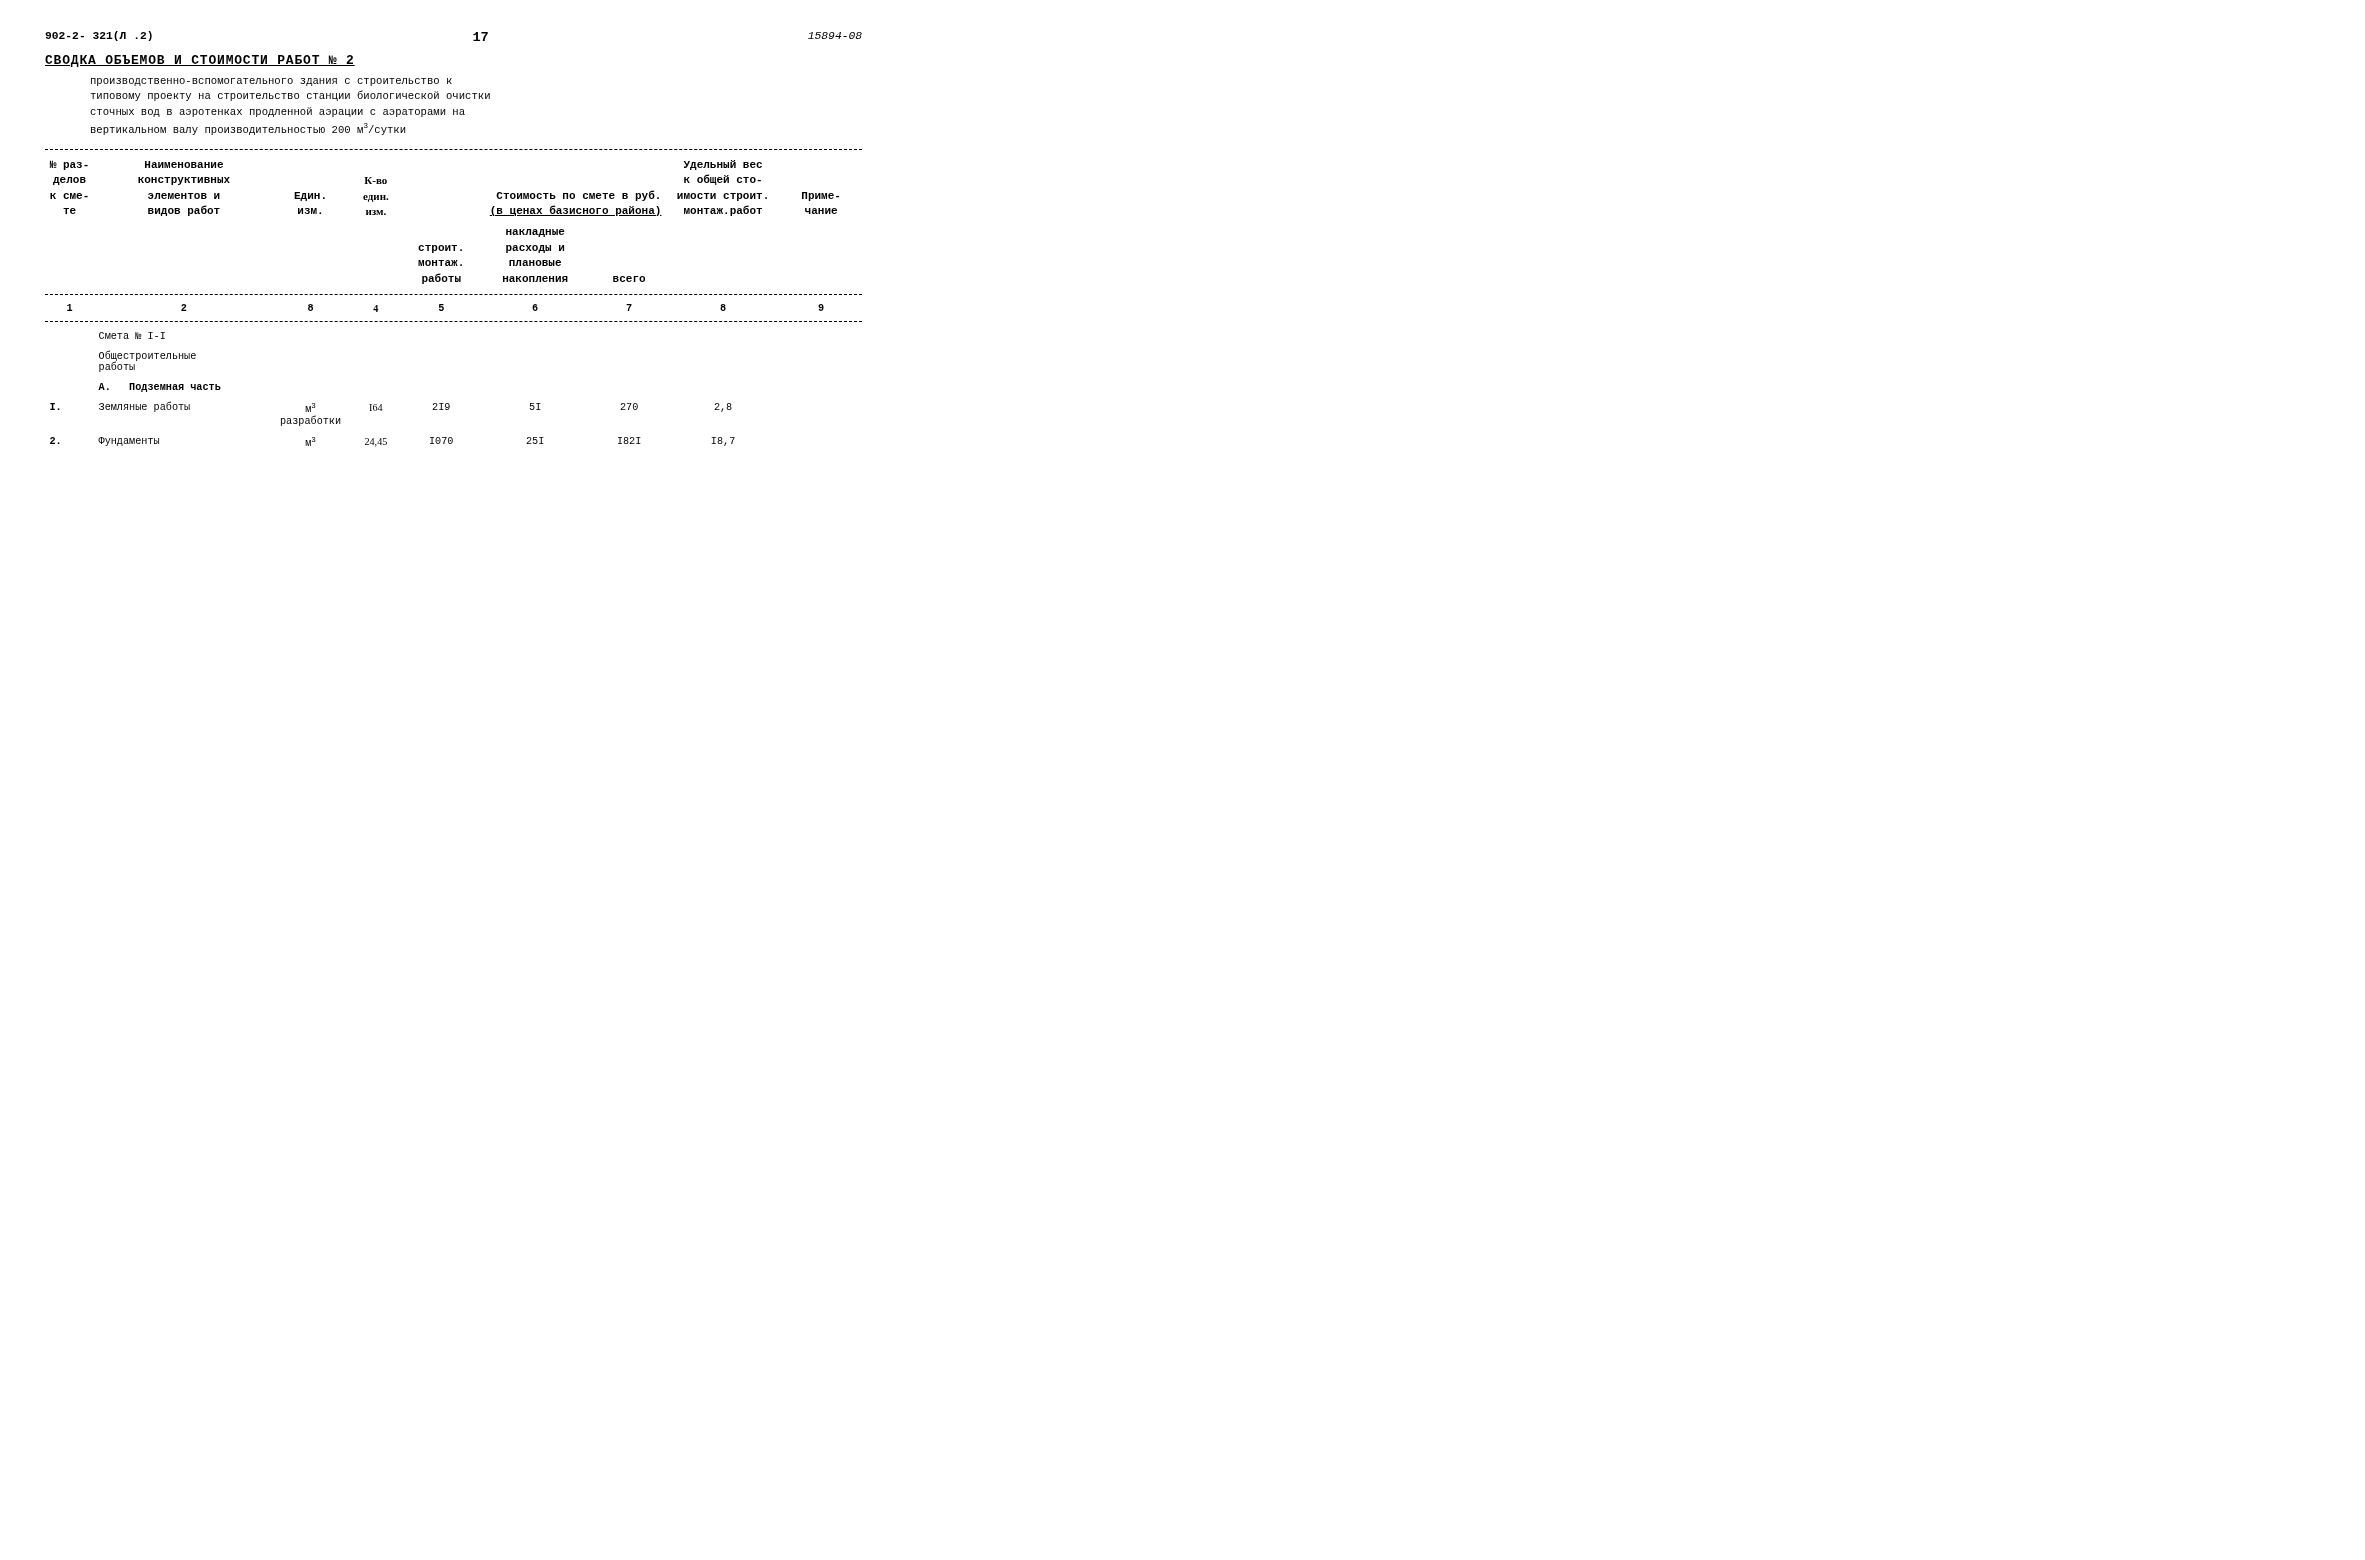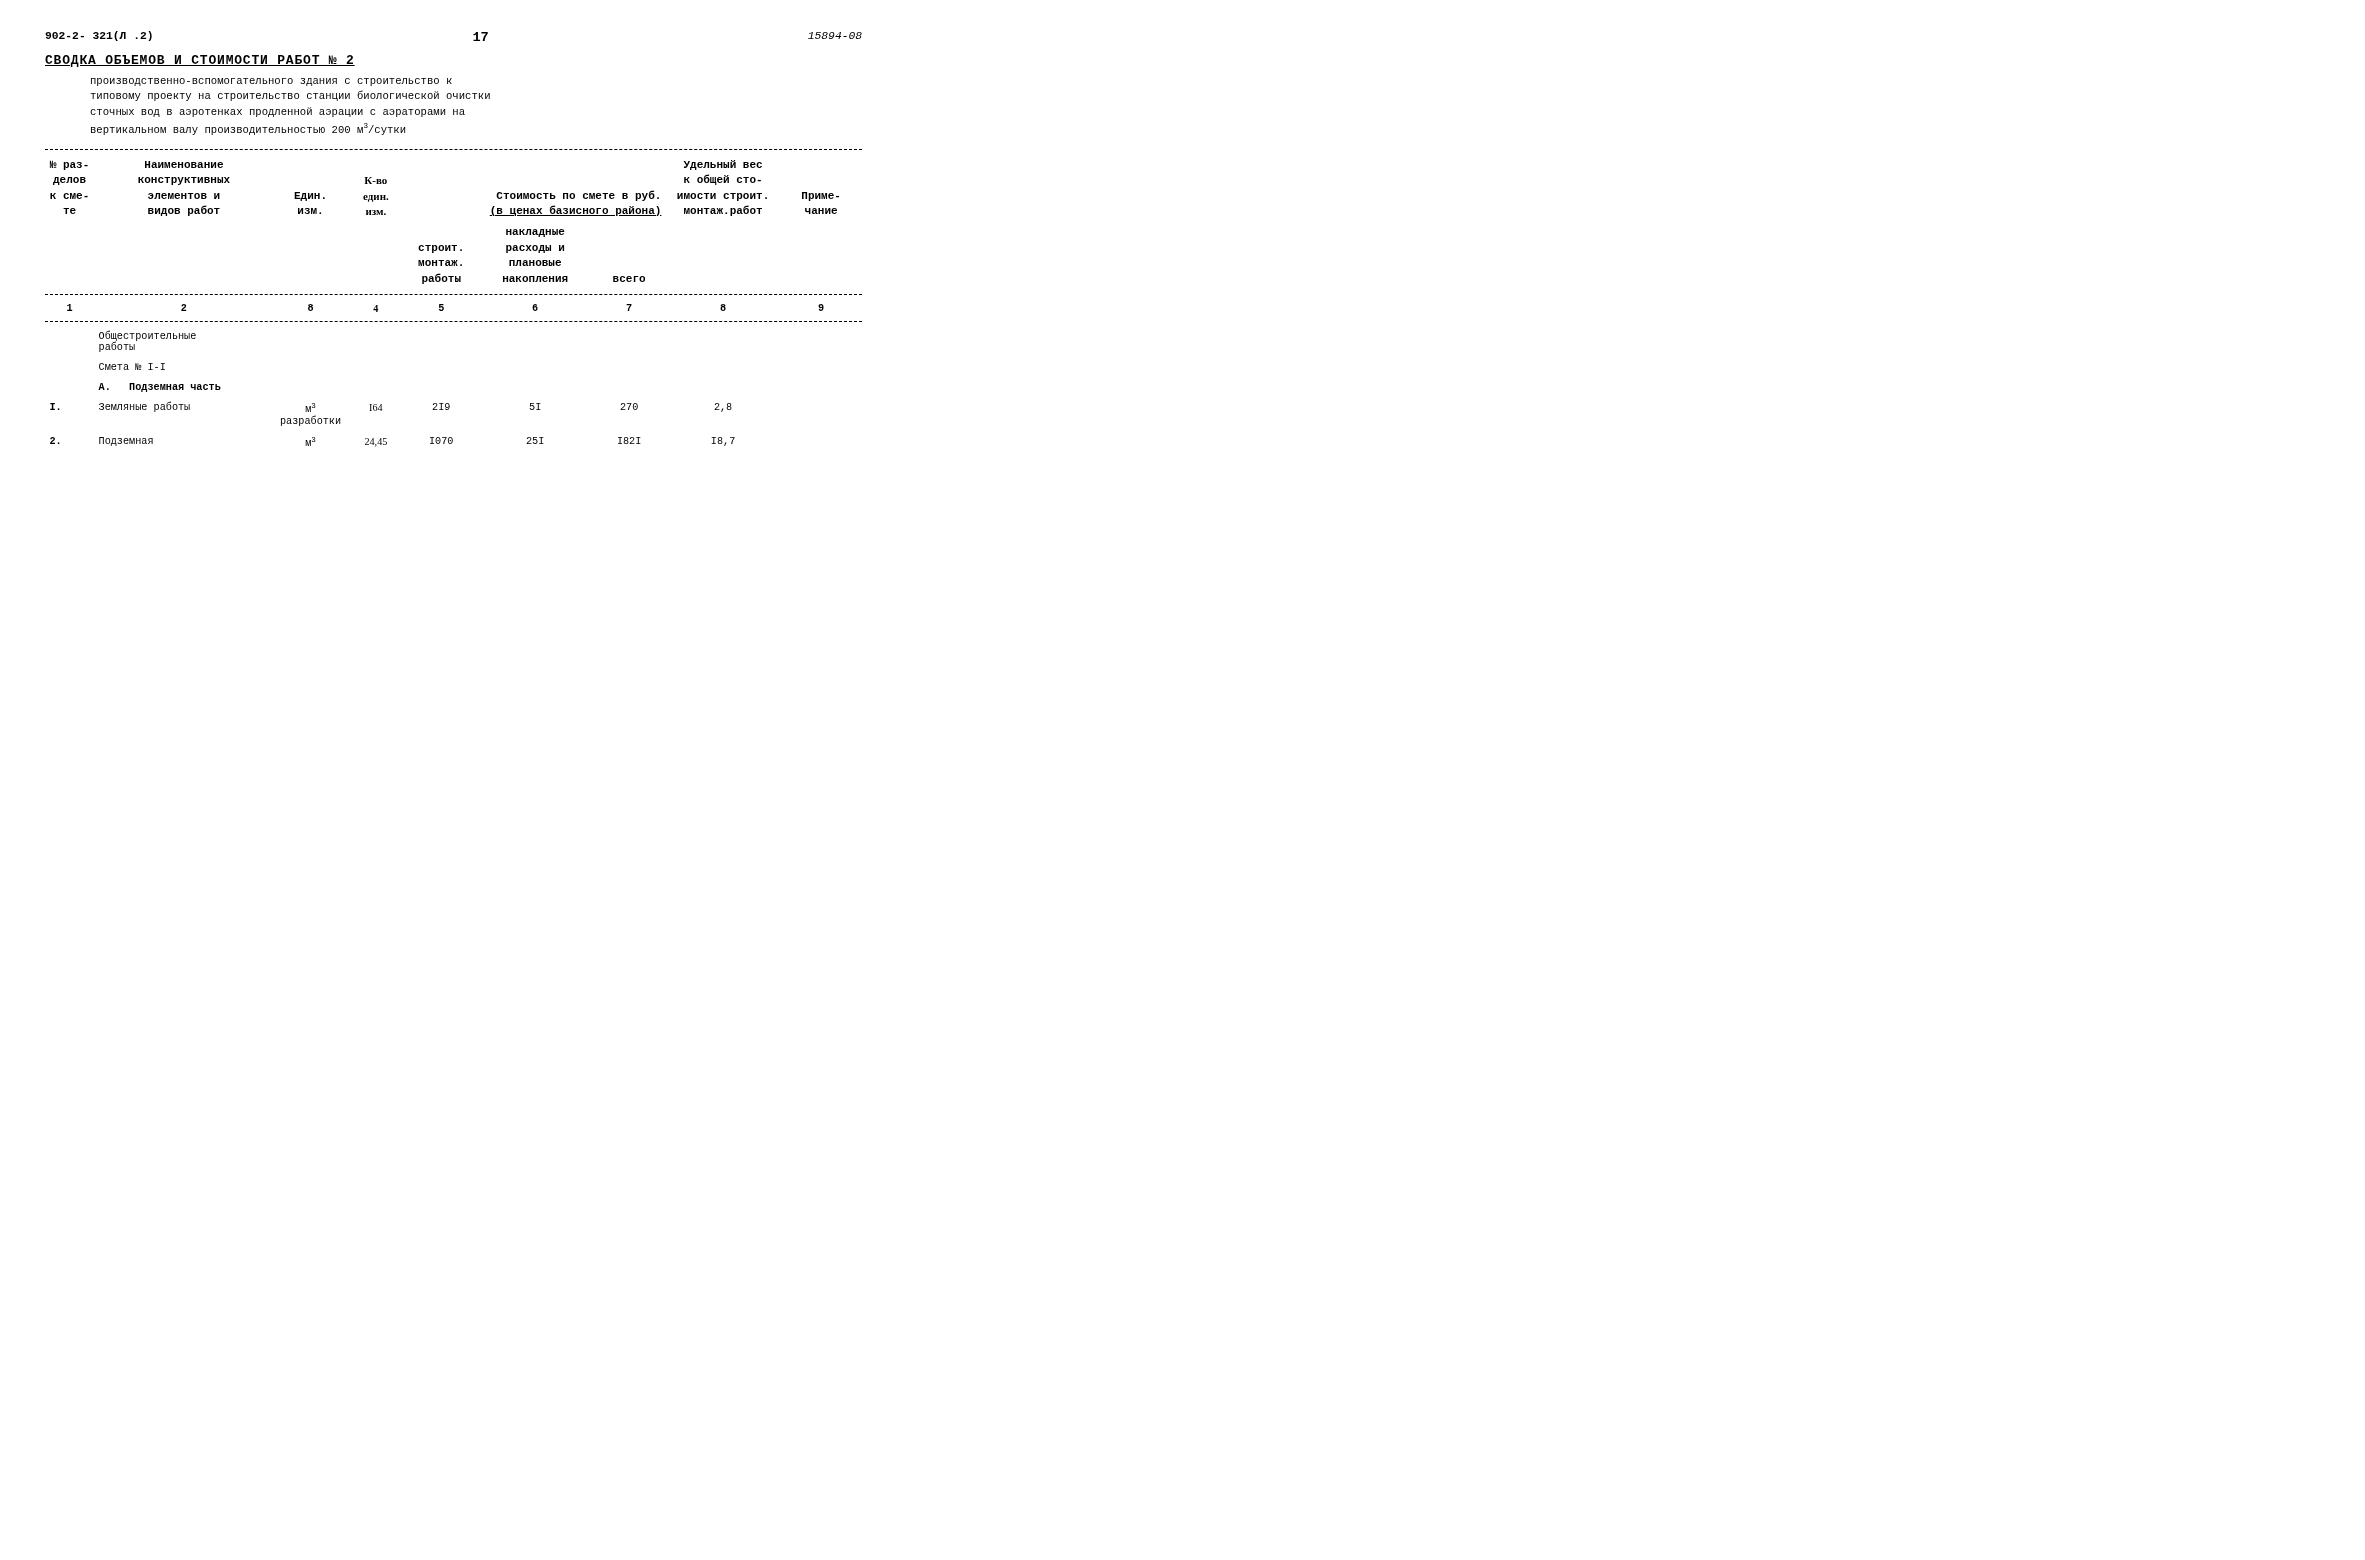--- a/index.html
+++ b/index.html
@@ -160,33 +160,33 @@
 </tbody>
   </table>
 
 <hr class="dashed-line">
 
 <table>
 
   <tbody>
       <tr class="data-row">
     <td class="col1"></td>
-    <td class="col2">Общестроительные<br>работы</td>
+    <td class="col2">Смета № I-I</td>
     <td class="col3"></td>
     <td class="col4"></td>
     <td class="col5"></td>
     <td class="col6"></td>
     <td class="col7"></td>
     <td class="col8"></td>
     <td class="col9"></td>
   </tr>
 
   <tr class="data-row">
     <td class="col1"></td>
-    <td class="col2">Смета № I-I</td>
+    <td class="col2">Общестроительные<br>работы</td>
     <td class="col3"></td>
     <td class="col4"></td>
     <td class="col5"></td>
     <td class="col6"></td>
     <td class="col7"></td>
     <td class="col8"></td>
     <td class="col9"></td>
   </tr>
 
   <tr class="data-row">
@@ -208,21 +208,21 @@
     <td class="col4 center">I64</td>
     <td class="col5 center">2I9</td>
     <td class="col6 center">5I</td>
     <td class="col7 center">270</td>
     <td class="col8 center">2,8</td>
     <td class="col9"></td>
   </tr>
 
   <tr class="data-row">
     <td class="col1 bold">2.</td>
-    <td class="col2">Подземная</td>
+    <td class="col2">Фундаменты</td>
     <td class="col3 center">м<sup>3</sup></td>
     <td class="col4 center">24,45</td>
     <td class="col5 center">I070</td>
     <td class="col6 center">25I</td>
     <td class="col7 center">I82I</td>
     <td class="col8 center">I8,7</td>
     <td class="col9"></td>
   </tr>
 
 </tbody>

